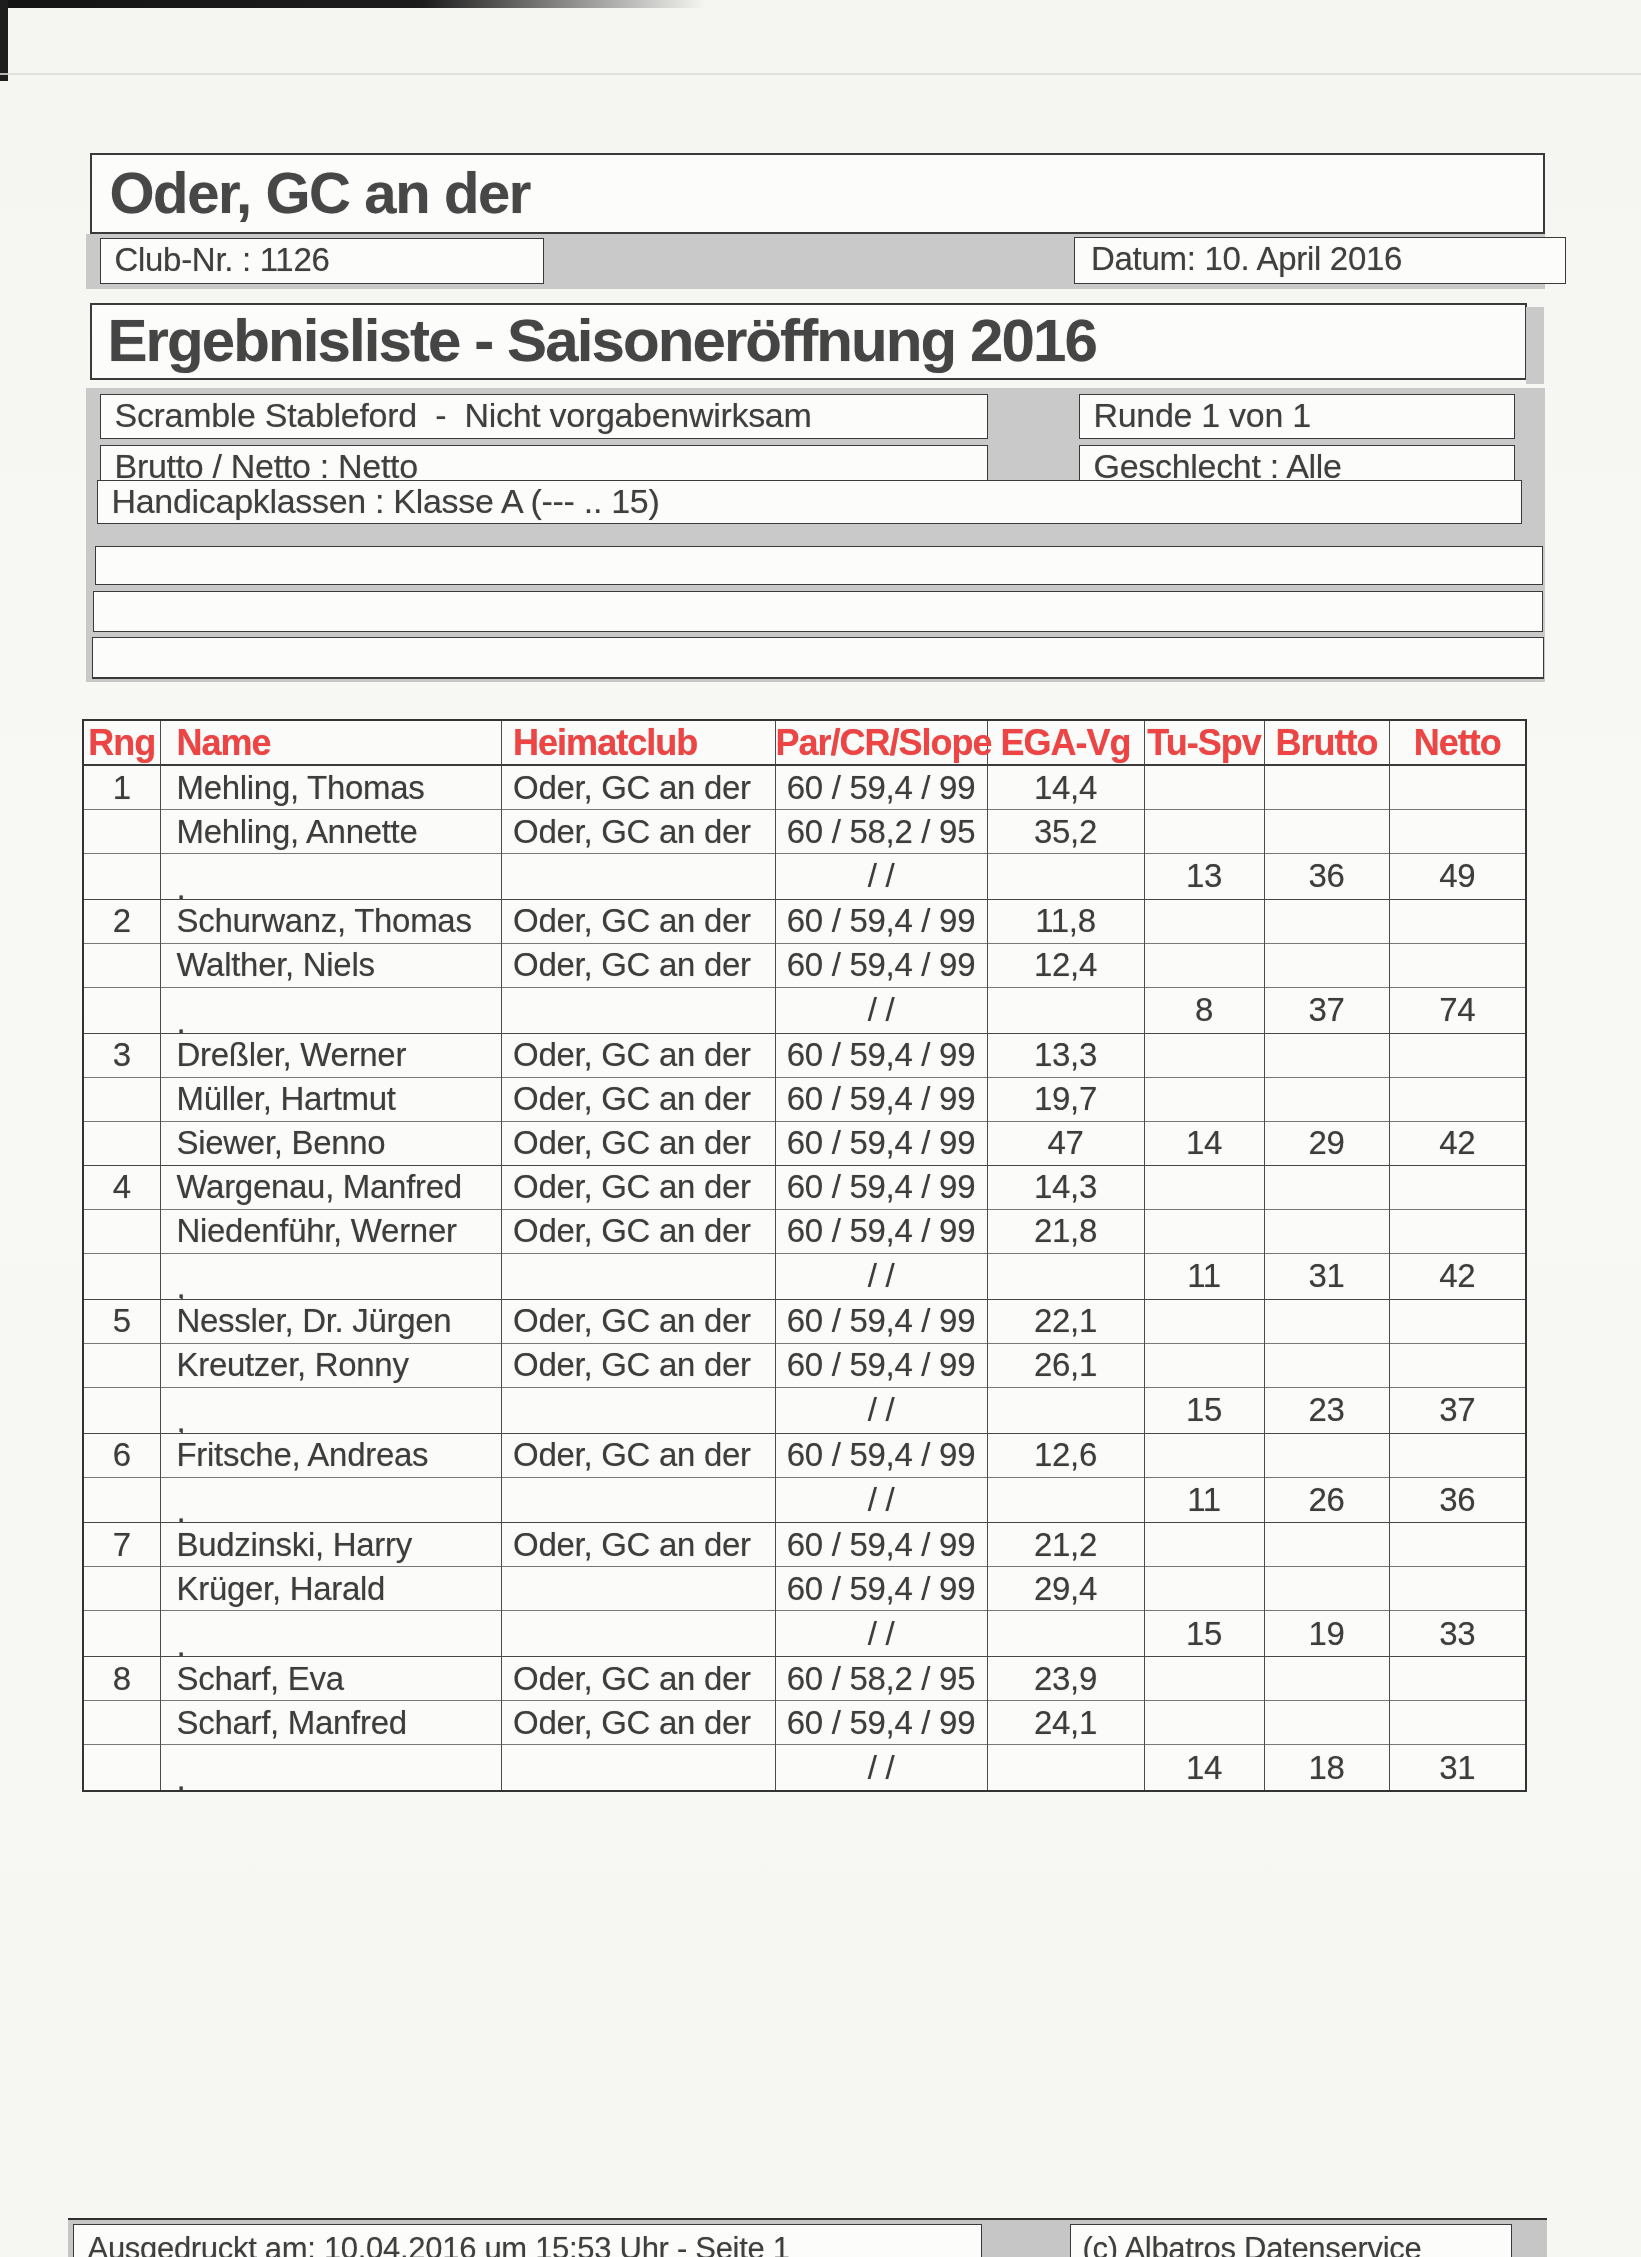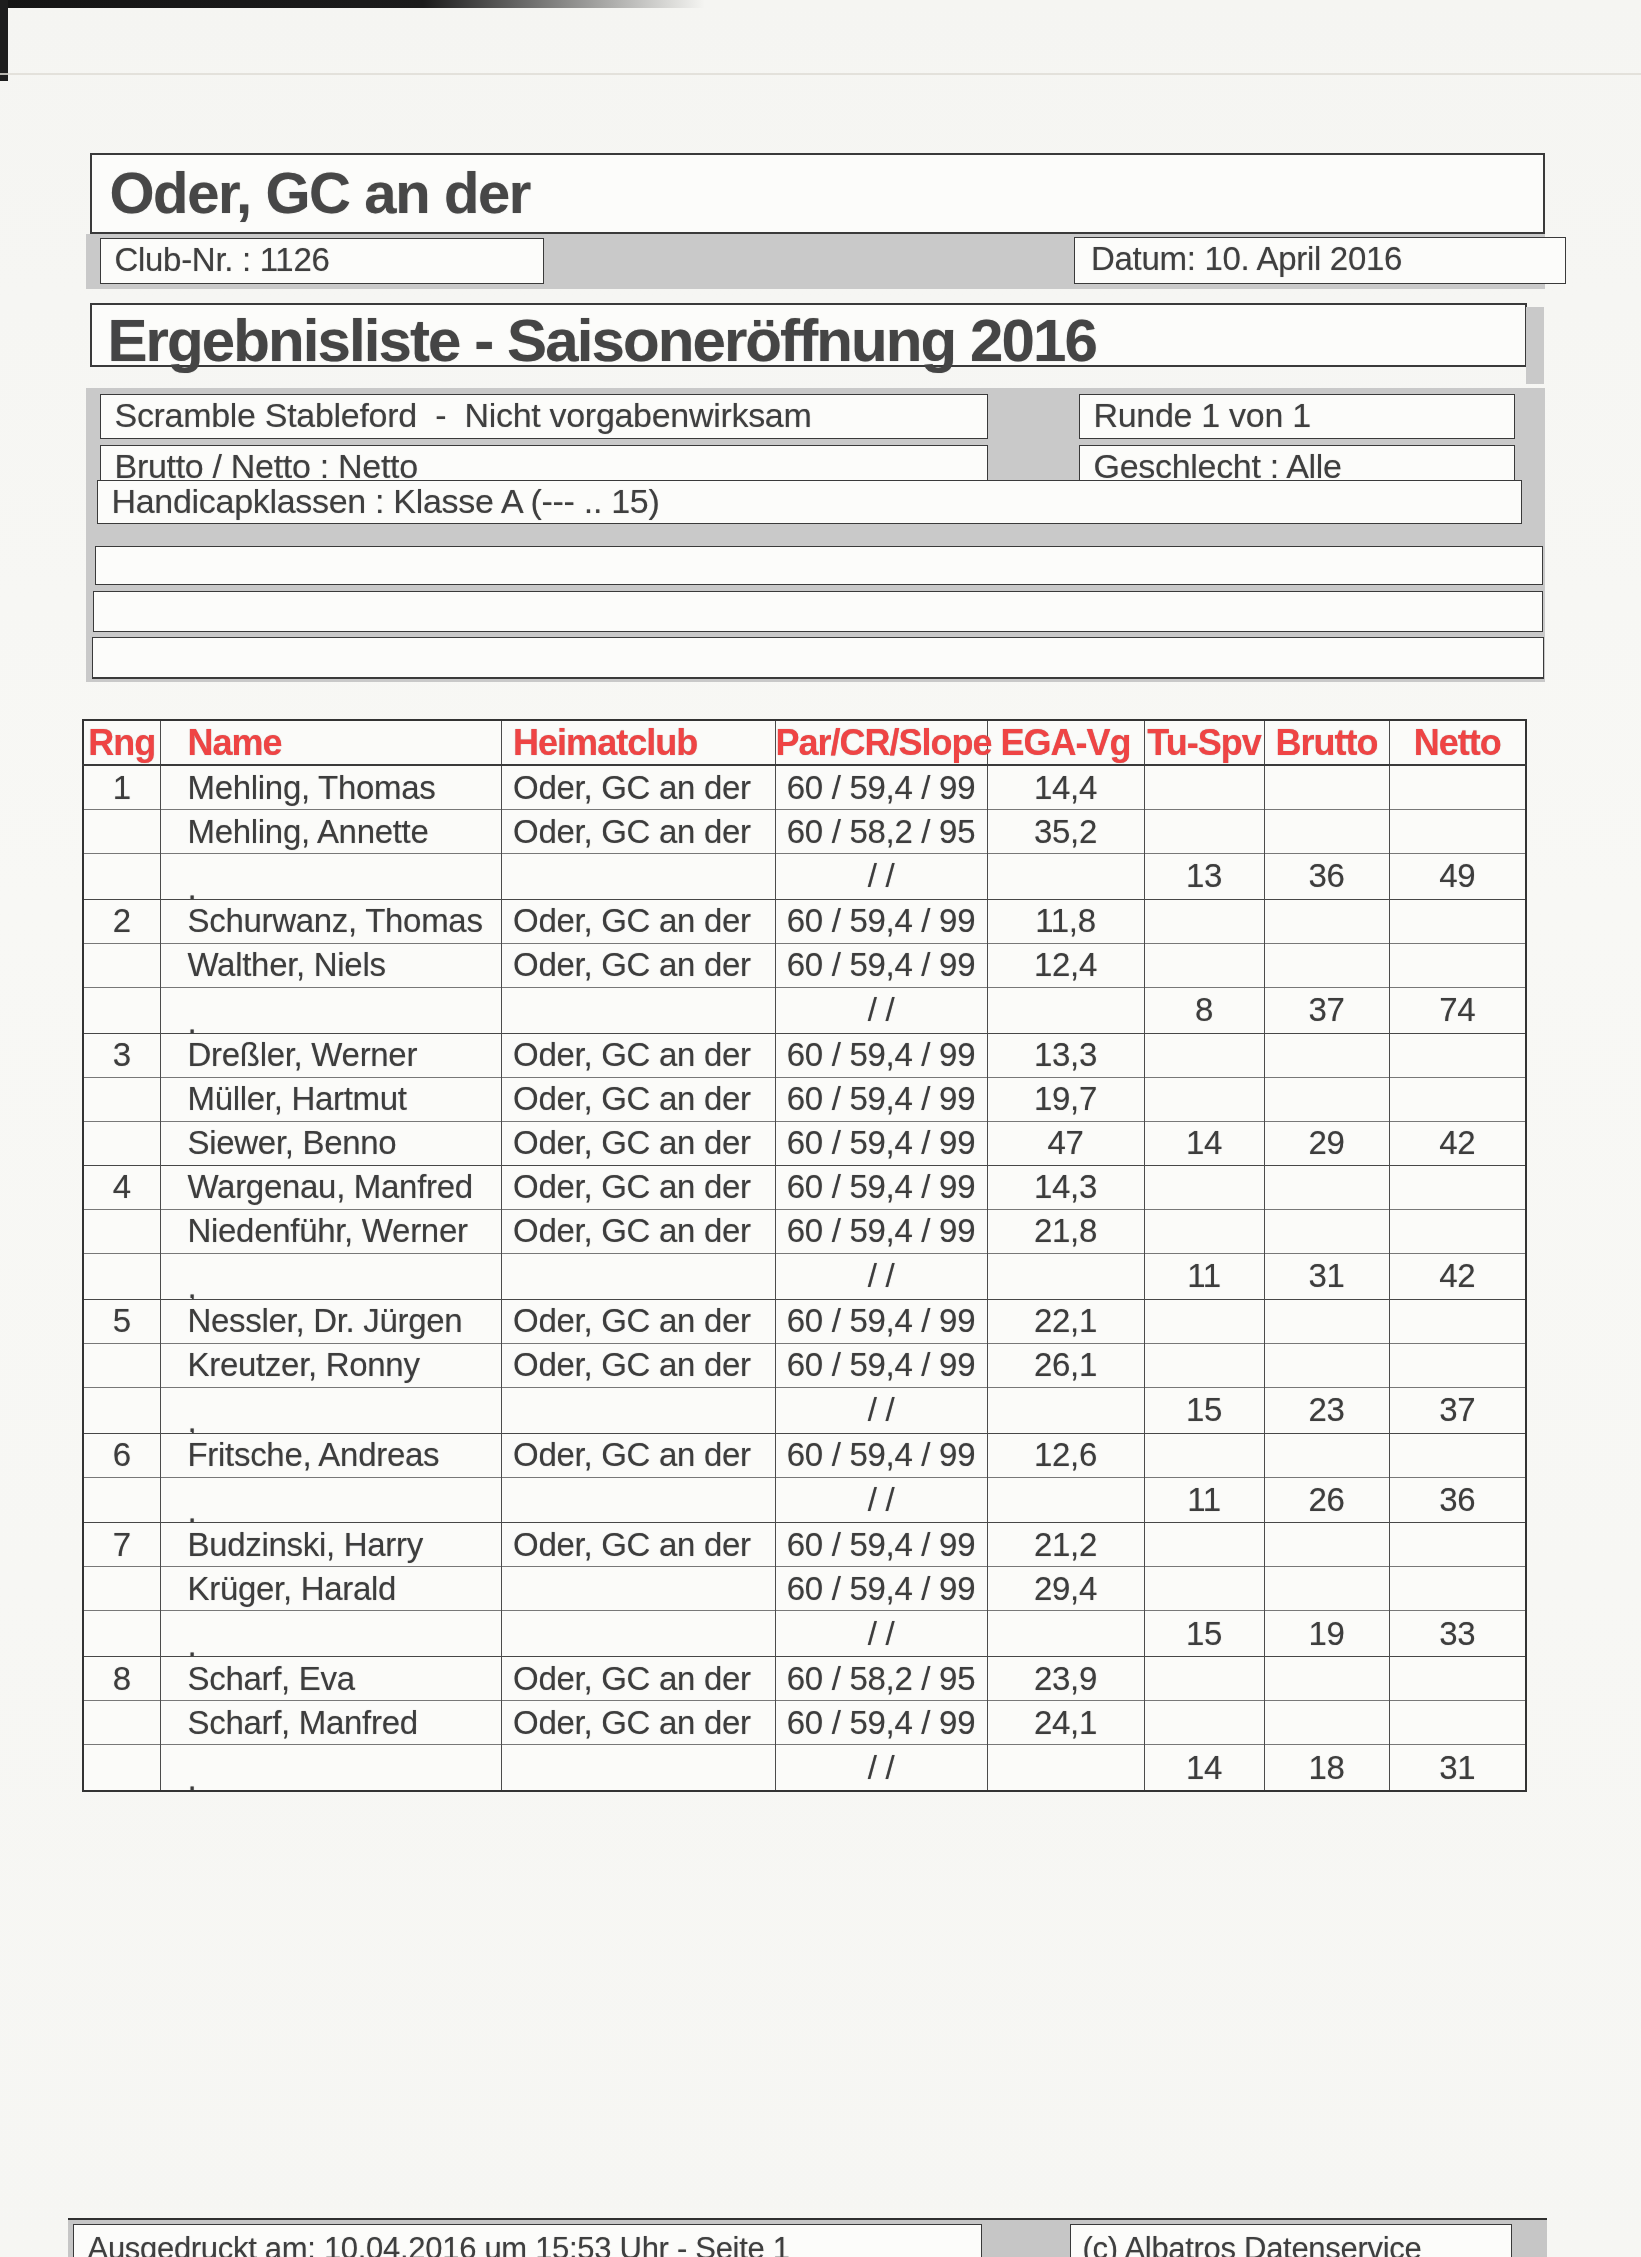--- a/index.html
+++ b/index.html
@@ -25,21 +25,21 @@
   .band2{left:86px;top:388px;width:1459px;height:294px;}
   .title-shadow{left:1526px;top:307px;width:18.3px;height:77px;}
   .wbox{position:absolute;background:#fcfcfa;border:1.9px solid #3a3a3a;box-sizing:border-box;}
 
   .club-box{left:90px;top:153px;width:1455px;height:81px;border-width:2.9px;
     font-size:58px;font-weight:bold;letter-spacing:-1.4px;color:#474747;
     line-height:75px;padding-left:17.4px;}
   .clubnr-box{left:100px;top:238px;width:444px;height:46px;font-size:33px;line-height:42px;padding-left:13.5px;}
   .datum-box{left:1074px;top:237px;width:492px;height:47px;font-size:33px;line-height:42px;padding-left:16px;}
 
-  .title-box{left:90px;top:303px;width:1437px;height:64px;border-width:2.9px;
+  .title-box{left:90px;top:303px;width:1437px;height:77px;border-width:2.9px;
     font-size:60px;font-weight:bold;letter-spacing:-1.9px;color:#454545;
     line-height:71px;padding-left:15.4px;}
 
   .mode-box{left:100px;top:394px;width:888px;height:45px;}
   .runde-box{left:1079px;top:394px;width:436px;height:45px;}
   .scoring-box{left:100px;top:445px;width:888px;height:45px;}
   .gender-box{left:1079px;top:445px;width:436px;height:45px;}
   .hcp-box{left:97px;top:480px;width:1425px;height:44px;}
   .info{font-size:34px;line-height:40px;padding-left:13.5px;white-space:pre;}
   .empty1{left:95px;top:546px;width:1448px;height:39px;}
@@ -54,21 +54,21 @@
   .results col.w2{width:274px;} .results col.w3{width:212px;}
   .results col.w4{width:157px;} .results col.w5{width:120px;}
   .results col.w6{width:125px;} .results col.w7{width:137px;}
   .results th{height:43px;font-size:36px;font-weight:bold;letter-spacing:-1px;color:#ef4444;
     border-bottom:2.9px solid #3a3a3a;border-left:1.9px solid #4c4c4c;padding:0;}
   .results td{height:43px;font-size:33px;color:#3d3d3d;
     border-top:1.9px solid #787878;border-left:1.9px solid #4c4c4c;padding:0;overflow:hidden;white-space:nowrap;}
   .results th:first-child,.results td:first-child{border-left:none;}
   .results tr.group-start td{border-top:1.9px solid #474747;}
   .results .c0{text-align:center;}
-  .results th.c1,.results td.c1{text-align:left;padding-left:27px;}
+  .results th.c1,.results td.c1{text-align:left;padding-left:16px;}
   .results th.c2,.results td.c2{text-align:left;padding-left:11.6px;}
   .results .c3,.results .c4,.results .c5,.results .c6,.results .c7{text-align:center;}
   .results tr.summary td.c1{vertical-align:bottom;line-height:19.3px;padding-bottom:1.9px;}
 
   
   .footer-band{position:absolute;left:68px;top:2218px;width:1479px;height:58px;
     background:#c6c6c6;border-top:2.9px solid #303030;}
   .footer-left{left:73px;top:2224px;width:909px;height:54px;font-size:31px;padding:5.8px 0 0 13.5px;}
   .footer-right{left:1070px;top:2224px;width:442px;height:54px;font-size:31px;padding:5.8px 0 0 11.6px;}
 </style>

